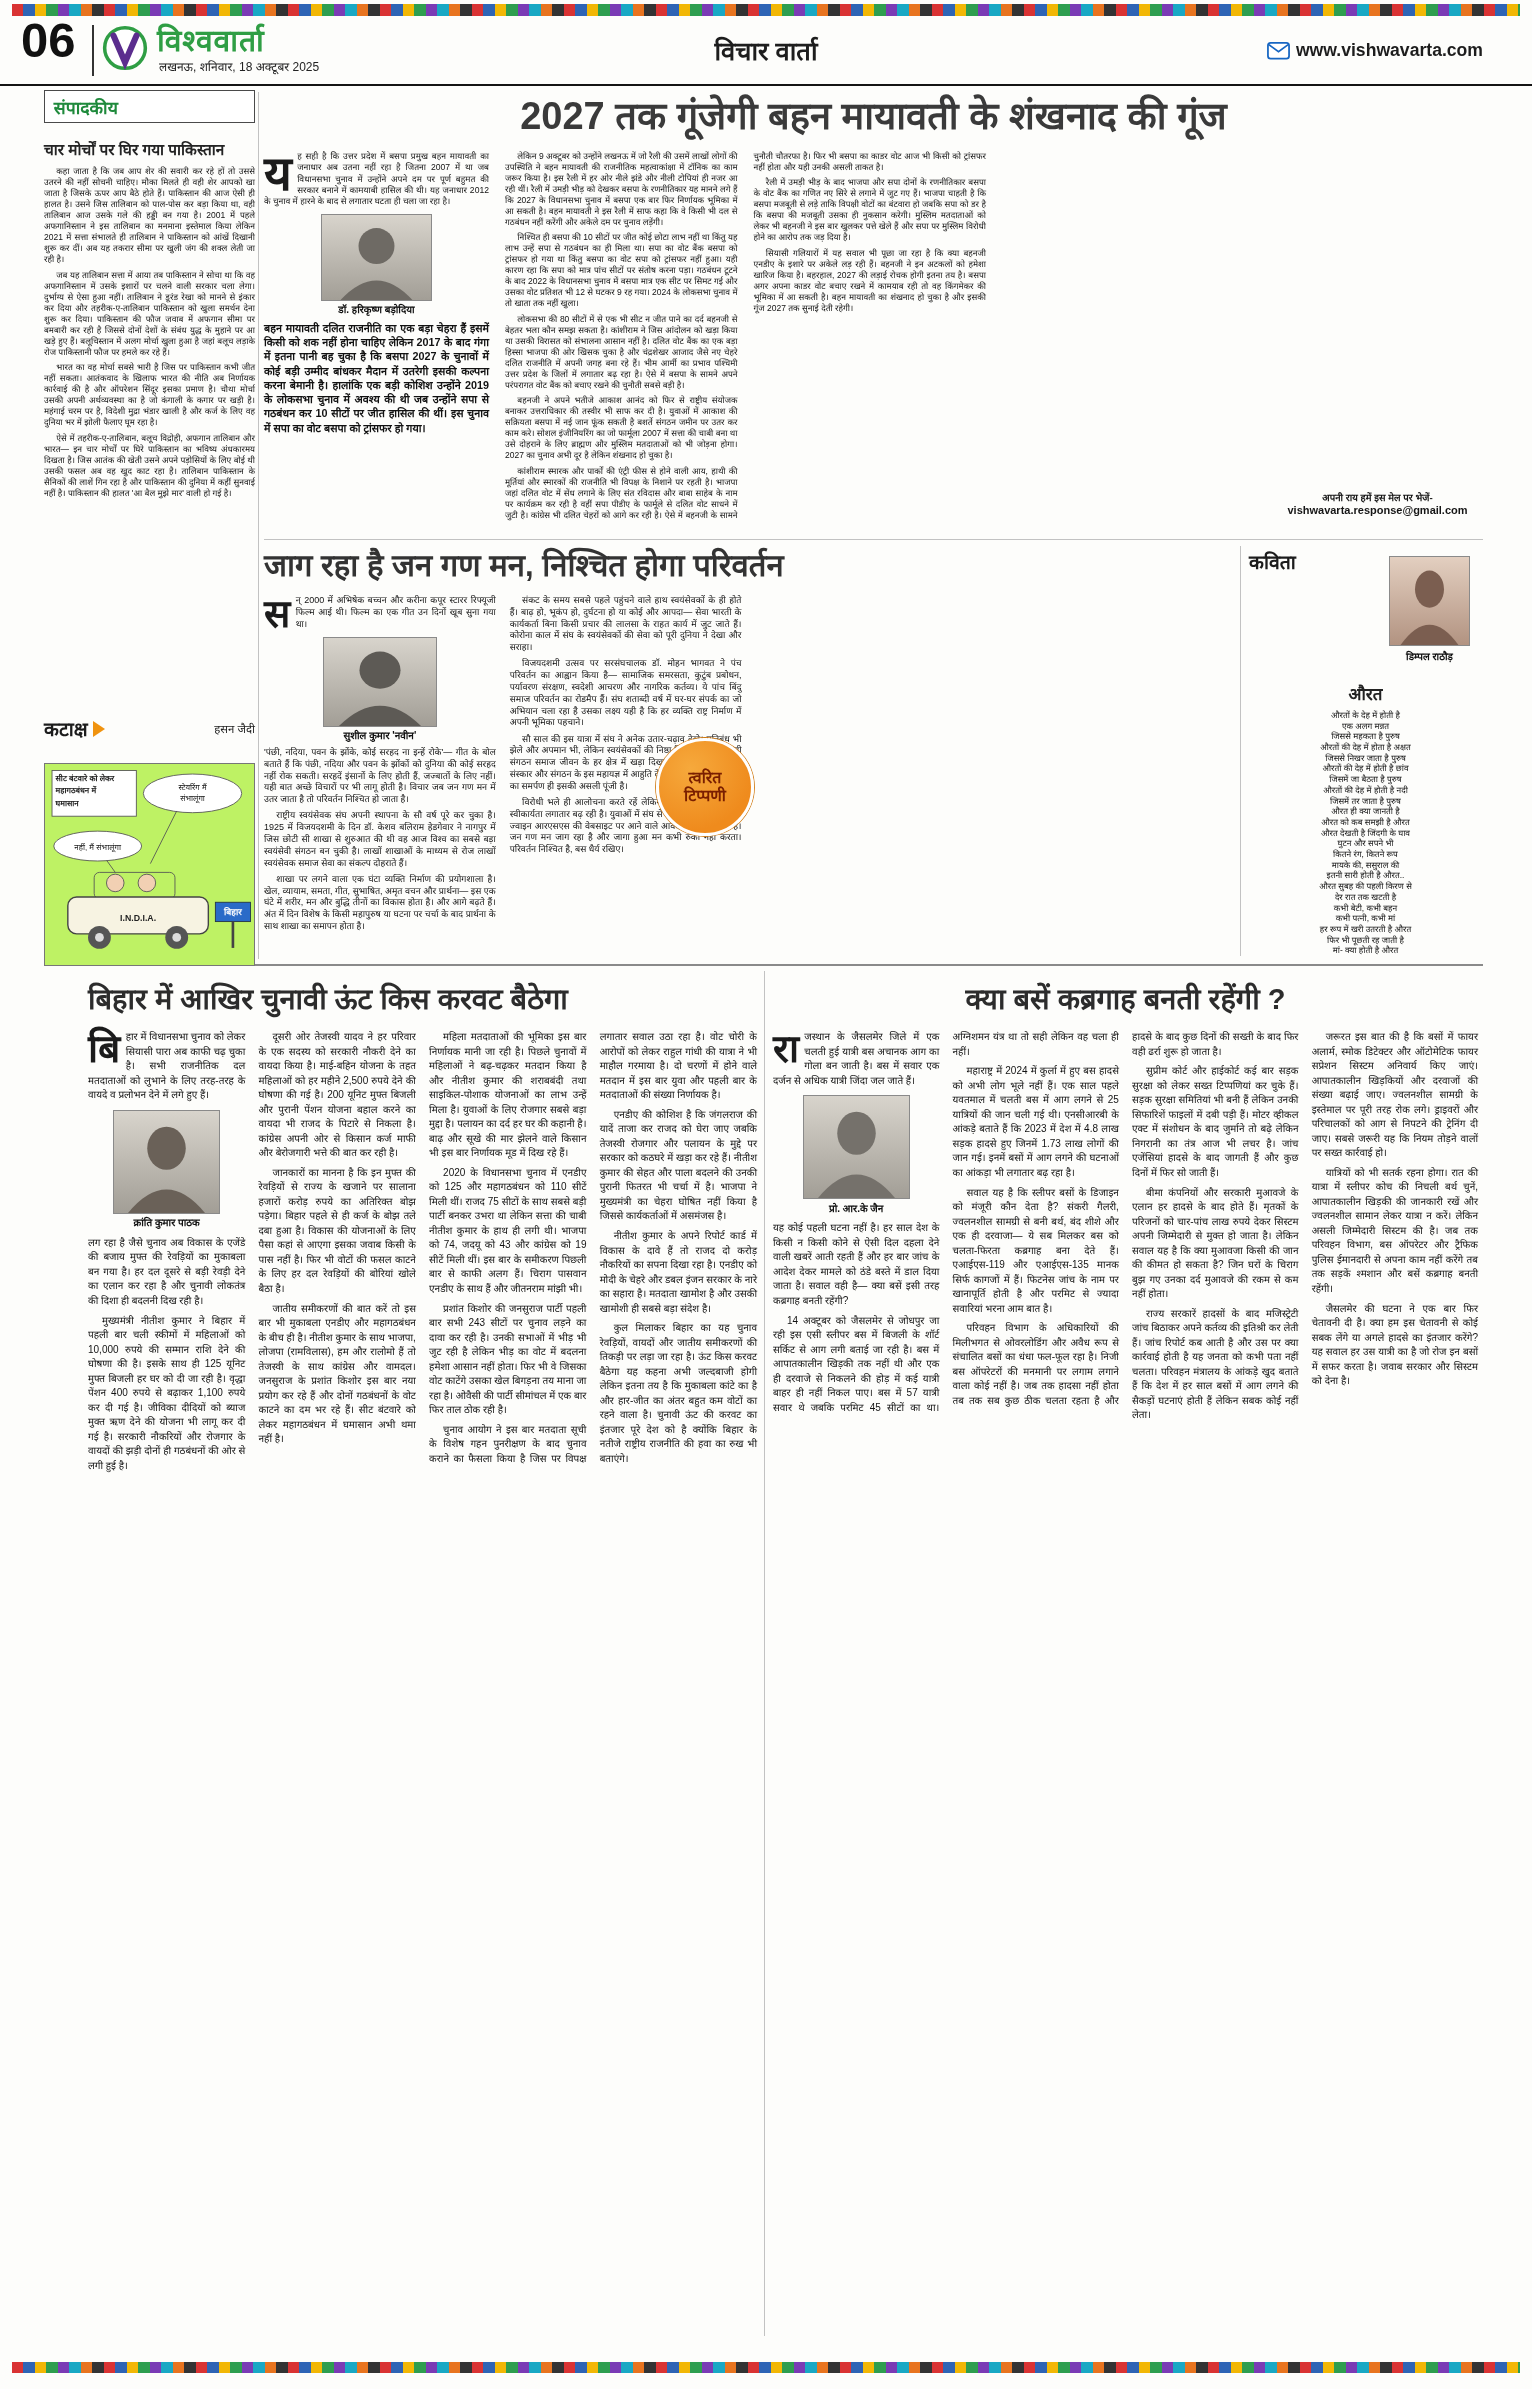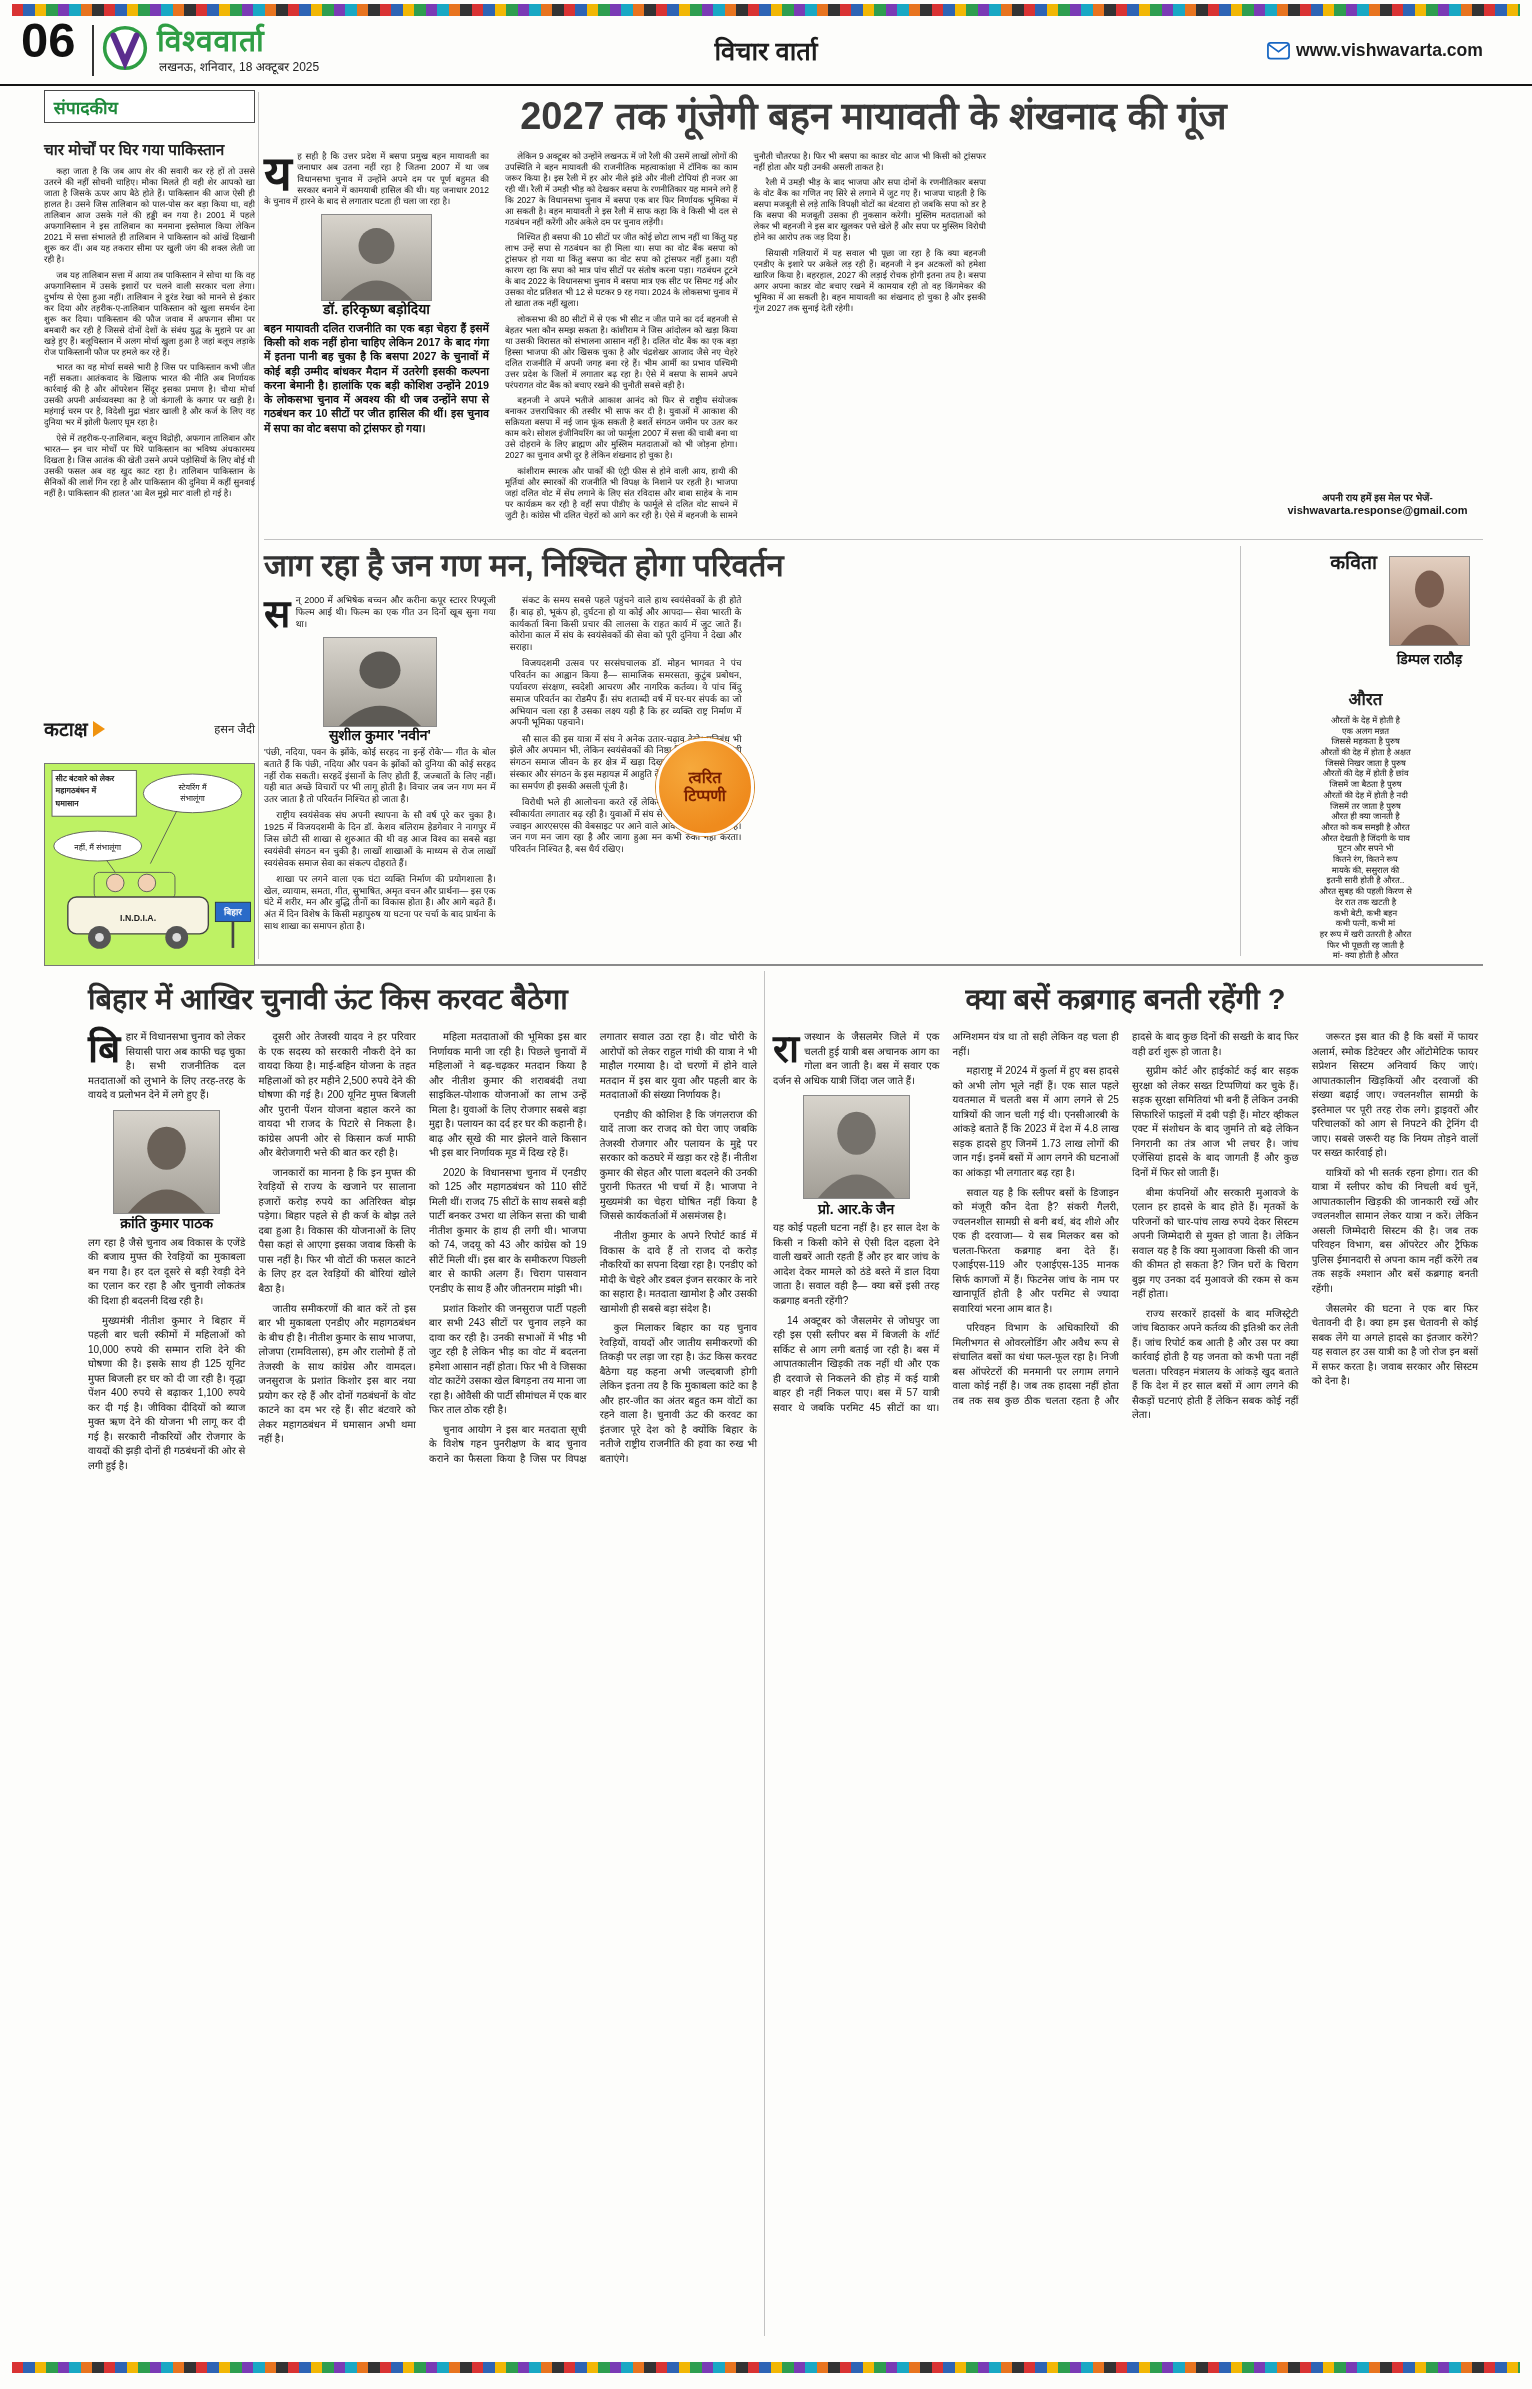--- a/index.html
+++ b/index.html
@@ -38,40 +38,40 @@
   .kx-artist{margin-left:auto;font-size:11.4px;color:#222;}
   .cartoon{margin-top:21px;border:0.9px solid #777;background:#bef264;height:201px;}
   
   .lead-headline{left:264px;top:88px;width:1219px;text-align:center;font-size:38px;font-weight:bold;color:#3a3a3a;}
   .lead-body{left:264px;top:151px;width:1219px;height:388px;display:flex;gap:16px;}
   .lead-col1{width:225px;flex:none;font-size:8.6px;line-height:11.3px;text-align:justify;}
   .dropcap{float:left;font-weight:bold;color:#1b1b1b;font-size:39px;line-height:33px;margin:1.8px 5.3px 0 0;}
   .dropcap.big{font-size:48px;line-height:41px;}
   .fig{margin:7px auto 5.3px;break-inside:avoid;text-align:center;}
   .fig .photo{border:0.9px solid #8a8a8a;background:linear-gradient(180deg,#d8d4cc,#a29e96);}
-  .fig figcaption{font-size:14px;font-weight:bold;margin-top:2.6px;color:#111;}
+  .fig figcaption{font-size:10px;font-weight:bold;margin-top:2.6px;color:#111;}
   .lead-fig{width:111px;} .lead-fig .photo{height:85px;}
   .bold-intro{font-size:10.8px;line-height:14.3px;font-weight:bold;text-align:justify;margin-top:3.5px;}
   .lead-cols{flex:1;column-count:4;column-gap:16px;column-fill:auto;height:388px;}
   .mailbox{position:absolute;right:3.5px;bottom:23px;width:204px;text-align:center;}
   .mailbox .l1{font-size:9.7px;font-weight:bold;}
   .mailbox .l2{font-size:11px;font-weight:bold;}
   
   .second-headline{left:264px;top:543px;width:969px;font-size:31px;font-weight:bold;color:#333;}
   .second-body{left:264px;top:595px;width:969px;height:358px;column-count:4;column-gap:14px;column-fill:auto;
                font-size:9px;line-height:11.8px;}
   .second-fig{width:114px;} .second-fig .photo{height:88px;}
   .badge{left:656px;top:738px;width:92px;height:92px;border-radius:50%;
          background:radial-gradient(circle at 35% 30%,#f6a93c,#ef8b1d 70%);
          border:3.5px solid #fff;box-shadow:0 0 0 0.9px #d07a12;
          display:flex;flex-direction:column;align-items:center;justify-content:center;}
   .badge div{font-size:16px;font-weight:bold;color:#7a1f00;line-height:18.5px;}
   
   .poem{left:1249px;top:544px;width:233px;height:410px;}
-  .poem-head{display:flex;justify-content:flex-end;align-items:flex-start;}
+  .poem-head{display:flex;justify-content:space-between;align-items:flex-start;}
   .poem-label{font-size:19.4px;font-weight:bold;color:#1c1c1c;padding-top:3.5px;}
   .poem-fig{margin:12px;width:81px;} .poem-fig .photo{height:88px;background:linear-gradient(180deg,#e3cfc0,#b29381);}
   .poem-title{text-align:center;font-size:17px;font-weight:bold;margin-top:7px;color:#222;}
   .poem-lines{margin-top:5.3px;text-align:center;font-size:8.4px;line-height:10.7px;color:#151515;}
   
   .bihar-headline{left:88px;top:978px;width:678px;font-size:29px;font-weight:bold;color:#2c2c2c;}
   .bus-headline{left:773px;top:978px;width:705px;text-align:center;font-size:29px;font-weight:bold;color:#2c2c2c;}
   .bottom-body{font-size:10px;line-height:14.5px;column-gap:13.2px;column-count:4;column-fill:balance;}
   .bihar-body{left:88px;top:1030px;width:669px;max-height:1302px;}
   .bus-body{left:773px;top:1030px;width:705px;max-height:1302px;}

